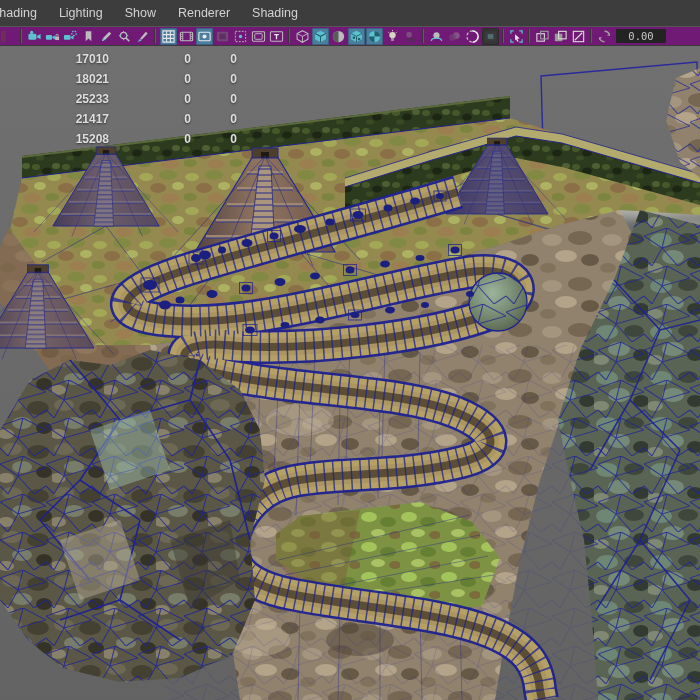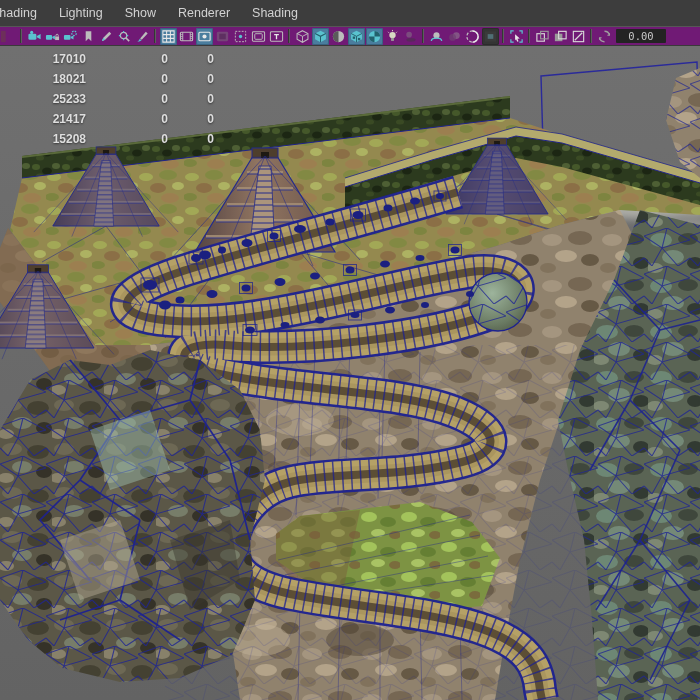--- a/index.html
+++ b/index.html
@@ -19,21 +19,21 @@
   .tb-btn svg{width:15px;height:15px;display:block;}
   .tb-btn.active{background:#4a7d9e;box-shadow:inset 0 0 0 1px #39637f;}
   .tb-btn.disabled{opacity:.45;}
   .tb-btn.recessed{background:#343434;box-shadow:inset 0 0 0 1px #2b2b2b;}
   .tb-sep{width:3px;height:14px;flex:0 0 auto;margin:0 2px;
           background:linear-gradient(90deg,#353535 0 1px,#5d5d5d 1px 2px,transparent 2px);}
   .tb-field{height:14px;min-width:42px;background:#232323;color:#c9c9c9;
             font-family:"DejaVu Sans Mono",monospace;font-size:10.5px;line-height:14px;
             text-align:center;border-radius:1px;padding:0 4px;margin-left:2px;flex:0 0 auto;}
   
-  .hud{position:absolute;left:8px;top:49px;z-index:20;}
+  .hud{position:absolute;left:0;top:49px;z-index:20;padding-left:31px;}
   .hud-row{display:grid;grid-template-columns:78px 82px 46px;height:20px;}
   .hud-row span{text-align:right;color:#dedede;font-size:12px;font-weight:bold;line-height:20px;
                 text-shadow:0 1px 2px rgba(40,40,40,.8);}
   
   .viewport{position:absolute;left:0;top:46px;width:700px;height:654px;z-index:1;}
 </style>
 </head>
 <body>
 
 <nav class="menubar" id="menubar">

